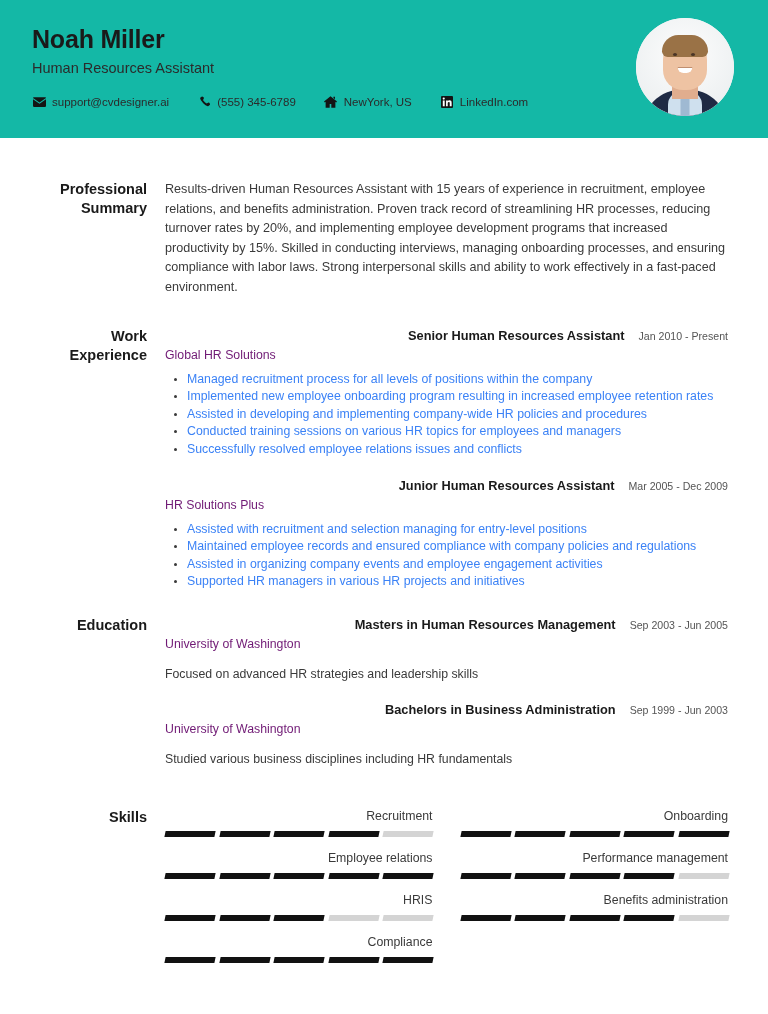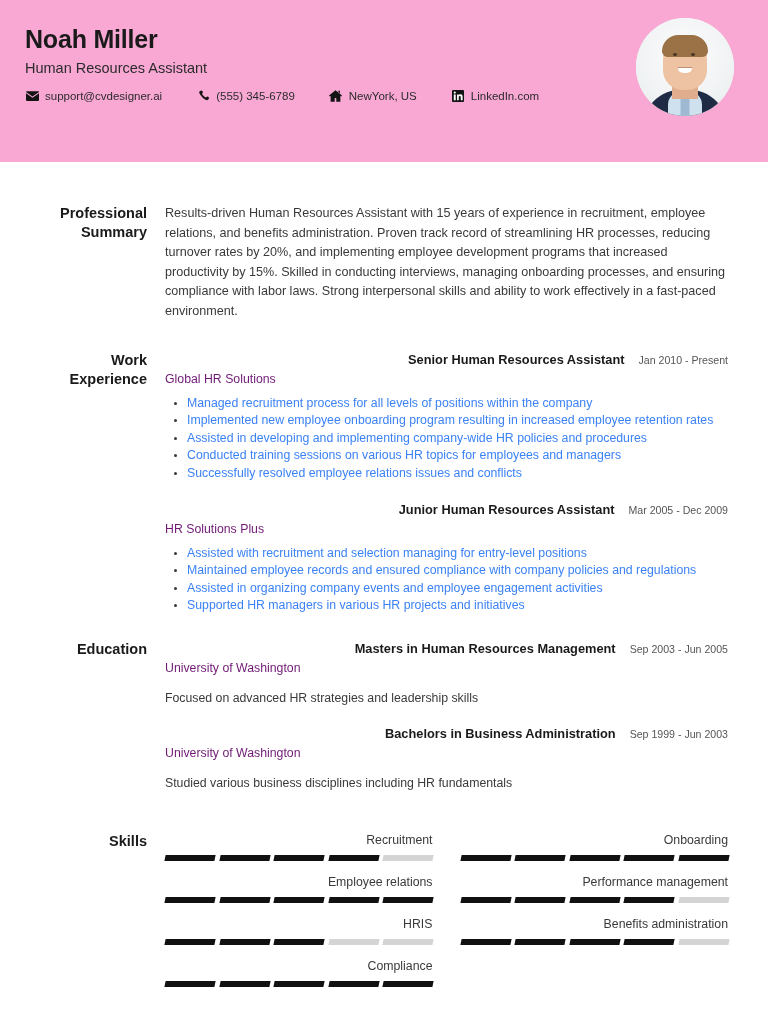--- a/index.html
+++ b/index.html
@@ -17,46 +17,46 @@
     position: relative;
     width: 768px;
     height: 1014px;
     background: #ffffff;
   }
 
   
   .header {
     position: relative;
     width: 768px;
-    height: 162px;
-    background: #f9a8d4;
-    padding: 24px 40px 0 25px;
+    height: 138px;
+    background: #14b8a6;
+    padding: 24px 40px 0 32px;
   }
 
   .name {
     font-size: 25px;
     font-weight: bold;
     color: #1a1a1a;
     letter-spacing: -0.2px;
     line-height: 30px;
   }
 
   .job-title {
     margin-top: 5px;
     font-size: 14.5px;
     color: #2b2b2b;
     font-weight: normal;
     line-height: 19px;
   }
 
   .contact-row {
-    margin-top: 12px;
+    margin-top: 18px;
     display: flex;
     align-items: flex-start;
-    gap: 14px;
+    gap: 8px;
   }
 
   .contact-item {
     display: flex;
     align-items: center;
     font-size: 11.5px;
     color: #2b2b2b;
     margin-right: 20px;
     white-space: nowrap;
   }

